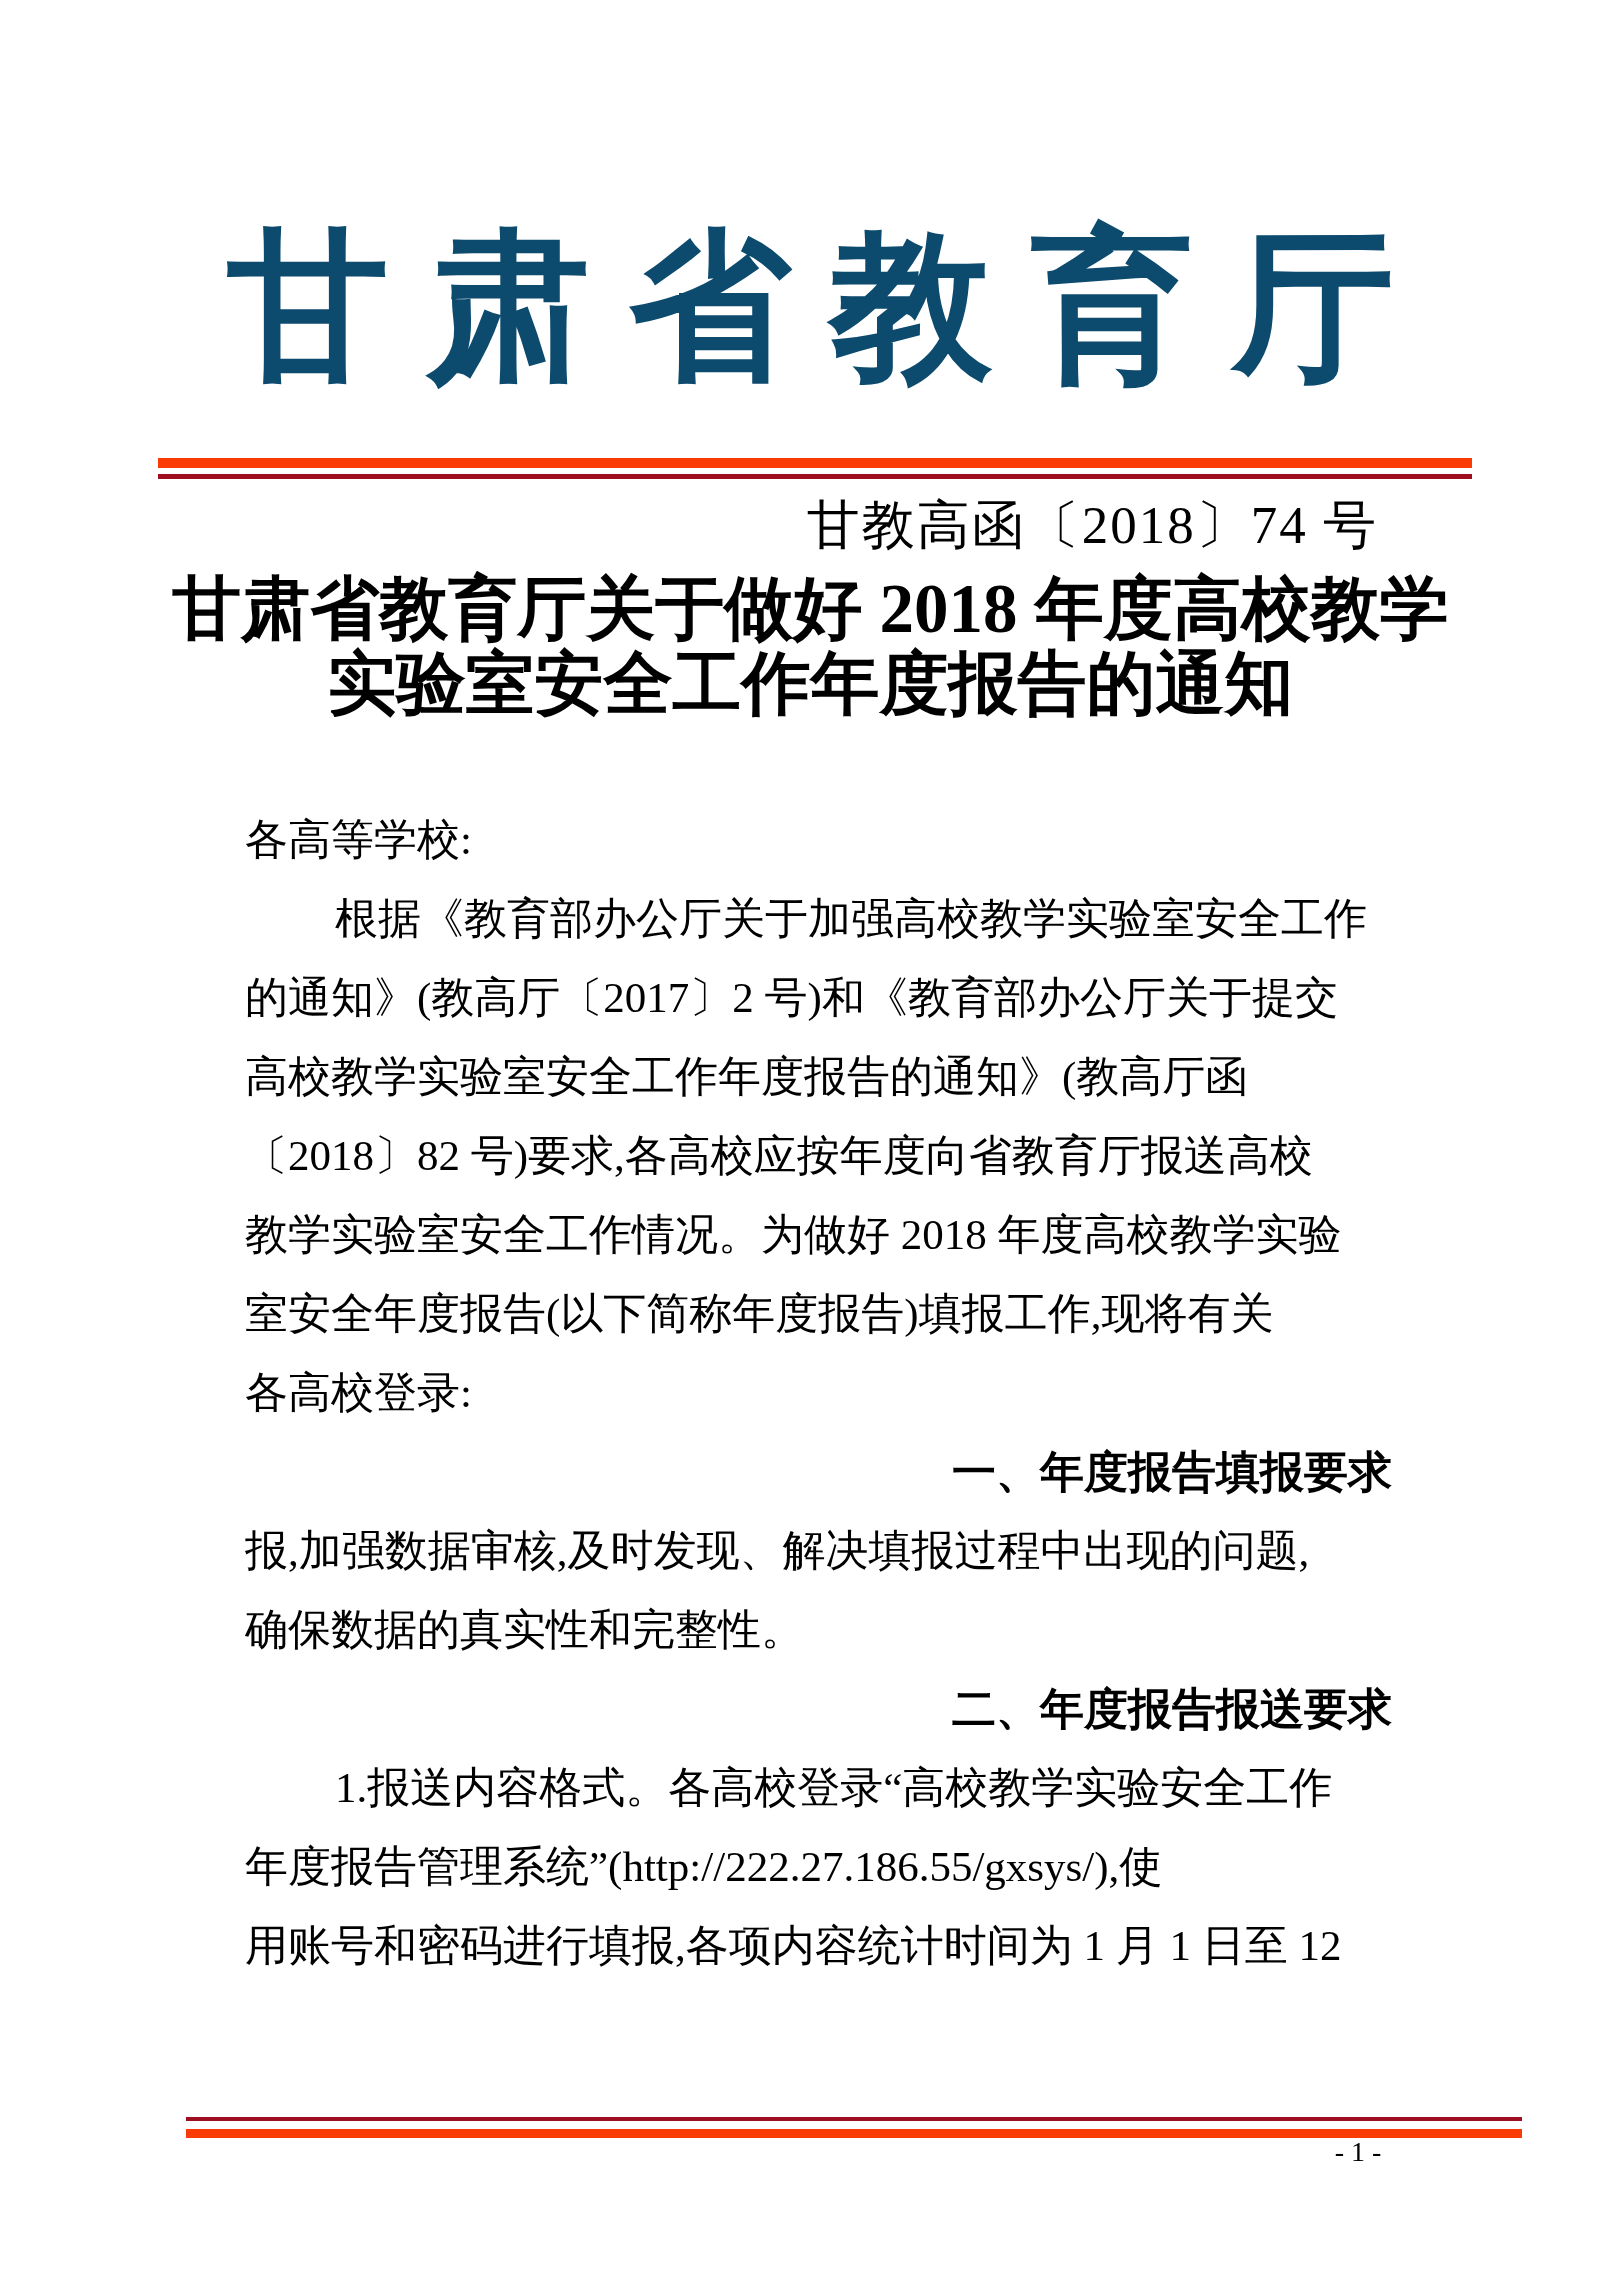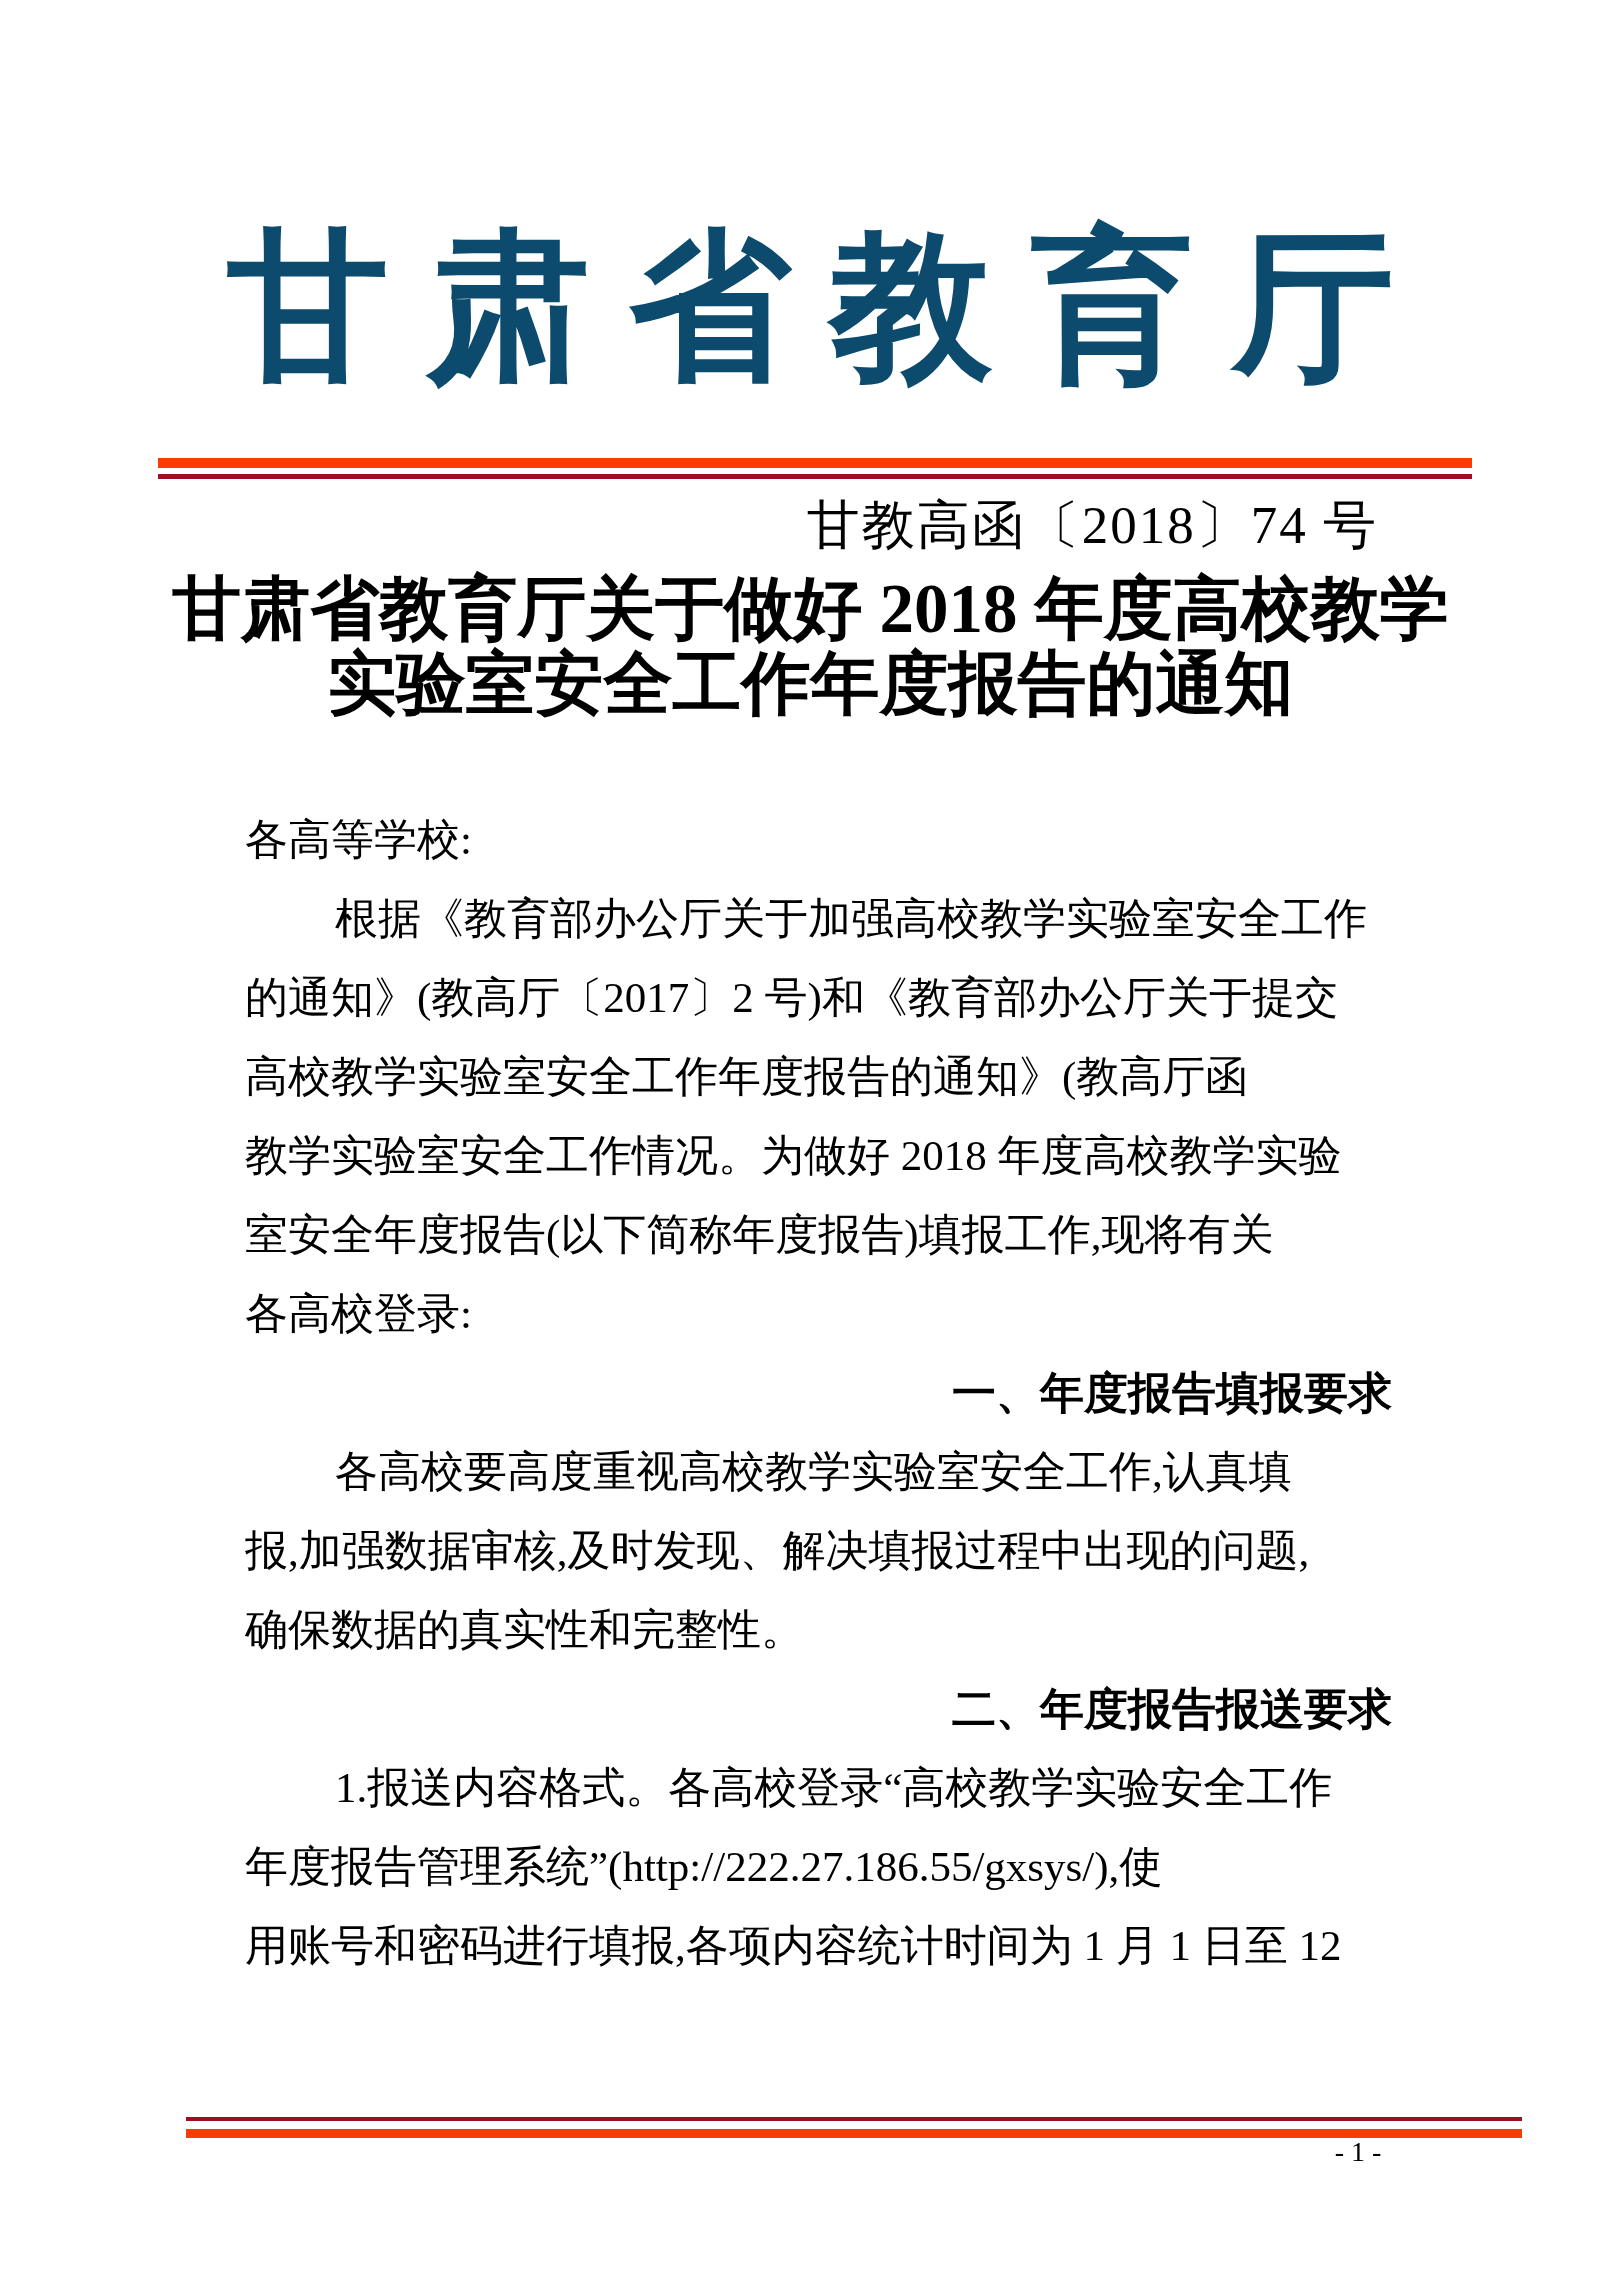--- a/index.html
+++ b/index.html
@@ -115,25 +115,25 @@
   <div class="doc-title">
     <div>甘肃省教育厅关于做好 2018 年度高校教学</div>
     <div>实验室安全工作年度报告的通知</div>
   </div>
 
   <div class="doc-body" id="doc-body">
       <div class="line">各高等学校:</div>
       <div class="line indent">根据《教育部办公厅关于加强高校教学实验室安全工作</div>
       <div class="line">的通知》(教高厅〔2017〕2 号)和《教育部办公厅关于提交</div>
       <div class="line">高校教学实验室安全工作年度报告的通知》(教高厅函</div>
+      <div class="line">〔2018〕82 号)要求,各高校应按年度向省教育厅报送高校</div>
       <div class="line">教学实验室安全工作情况。为做好 2018 年度高校教学实验</div>
       <div class="line">室安全年度报告(以下简称年度报告)填报工作,现将有关</div>
       <div class="line">各高校登录:</div>
       <div class="line indent heading">一、年度报告填报要求</div>
-      <div class="line indent">各高校要高度重视高校教学实验室安全工作,认真填</div>
       <div class="line">报,加强数据审核,及时发现、解决填报过程中出现的问题,</div>
       <div class="line">确保数据的真实性和完整性。</div>
       <div class="line indent heading">二、年度报告报送要求</div>
       <div class="line indent">1.报送内容格式。各高校登录“高校教学实验安全工作</div>
       <div class="line">年度报告管理系统”(http://222.27.186.55/gxsys/),使</div>
       <div class="line">用账号和密码进行填报,各项内容统计时间为 1 月 1 日至 12</div>
     </div>
 
   <div class="rule rule-bot-thin" style="background: rgb(158, 14, 32);"></div>
   <div class="rule rule-bot-thick" style="background: rgb(250, 59, 5);"></div>

